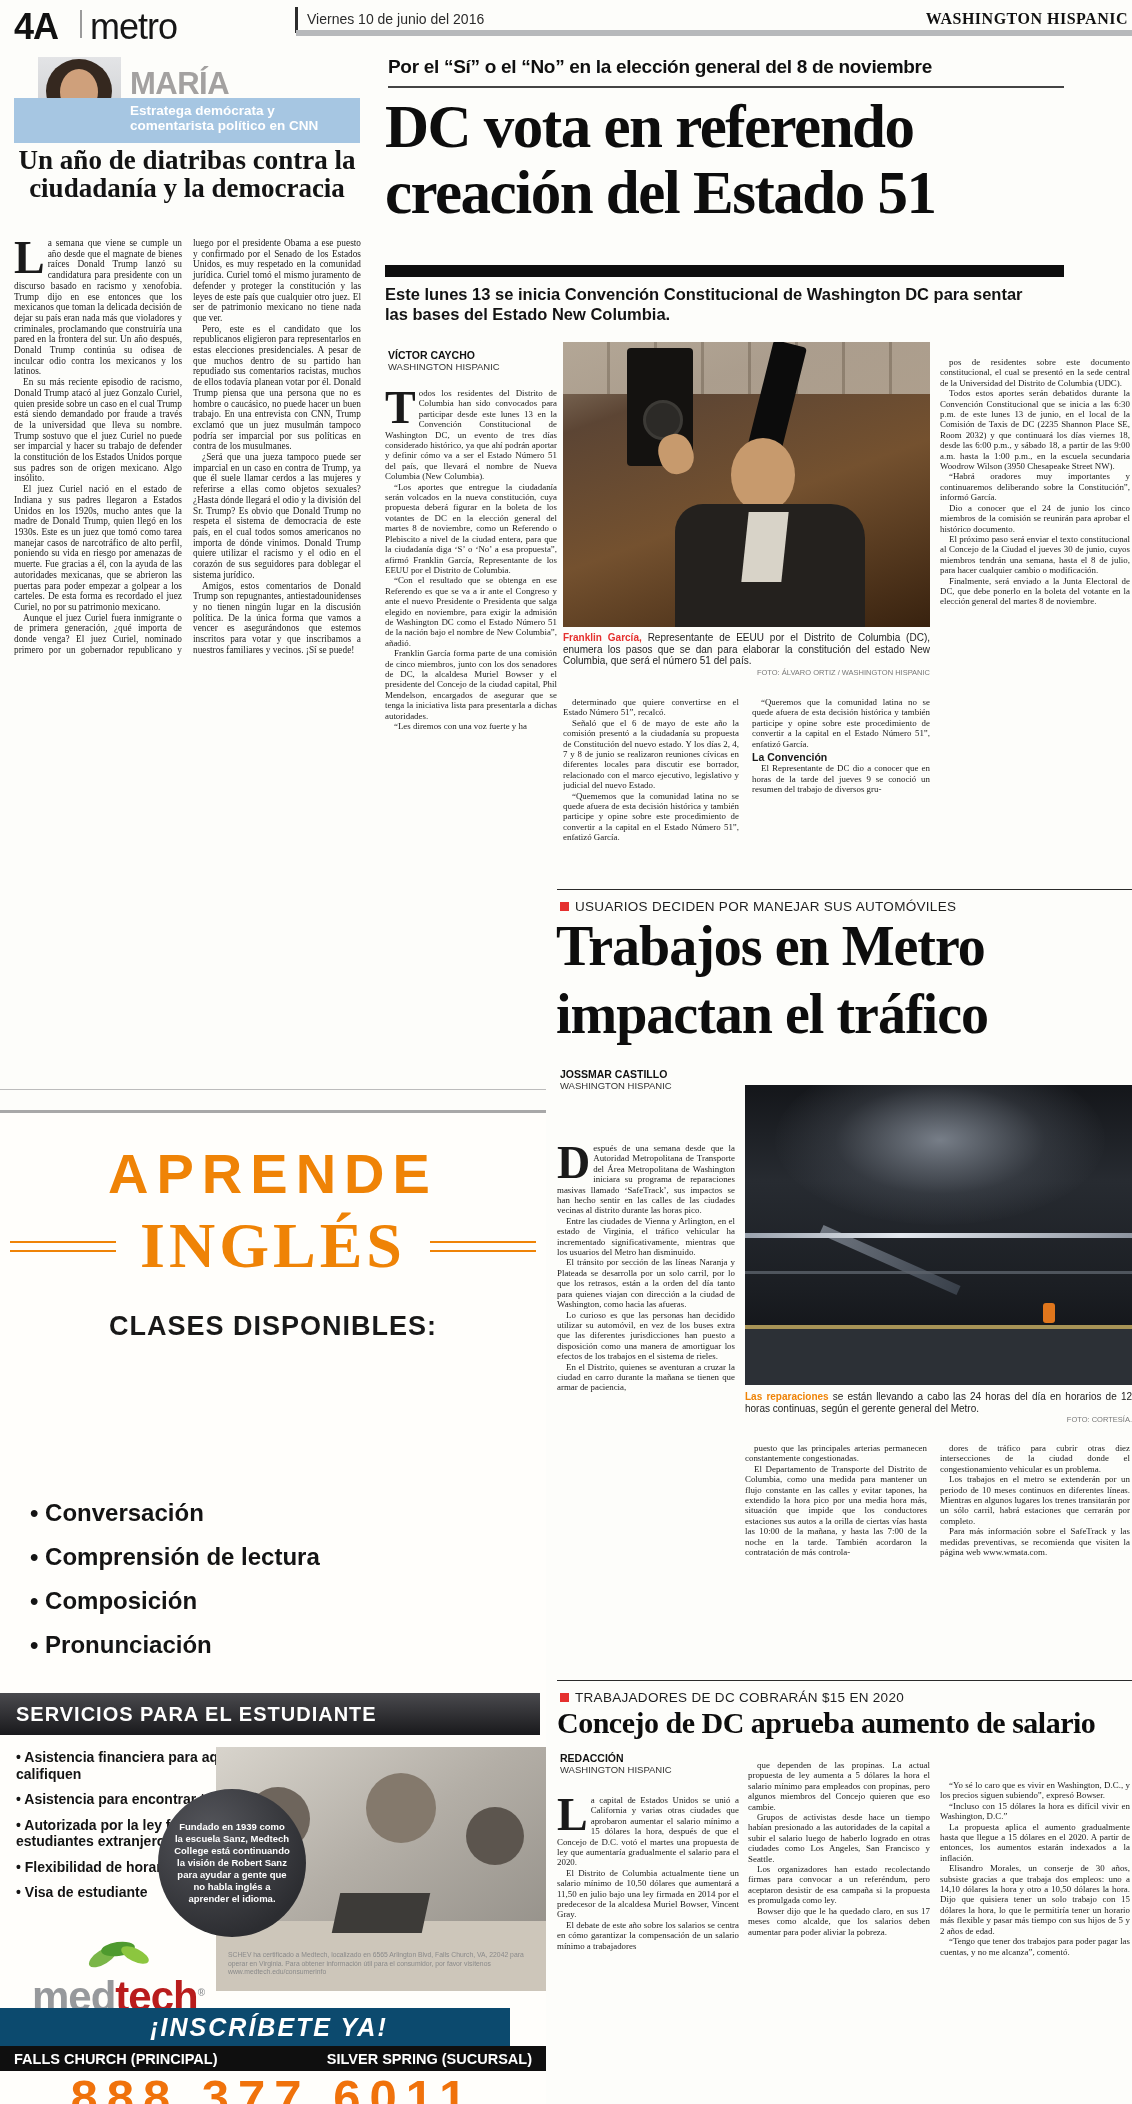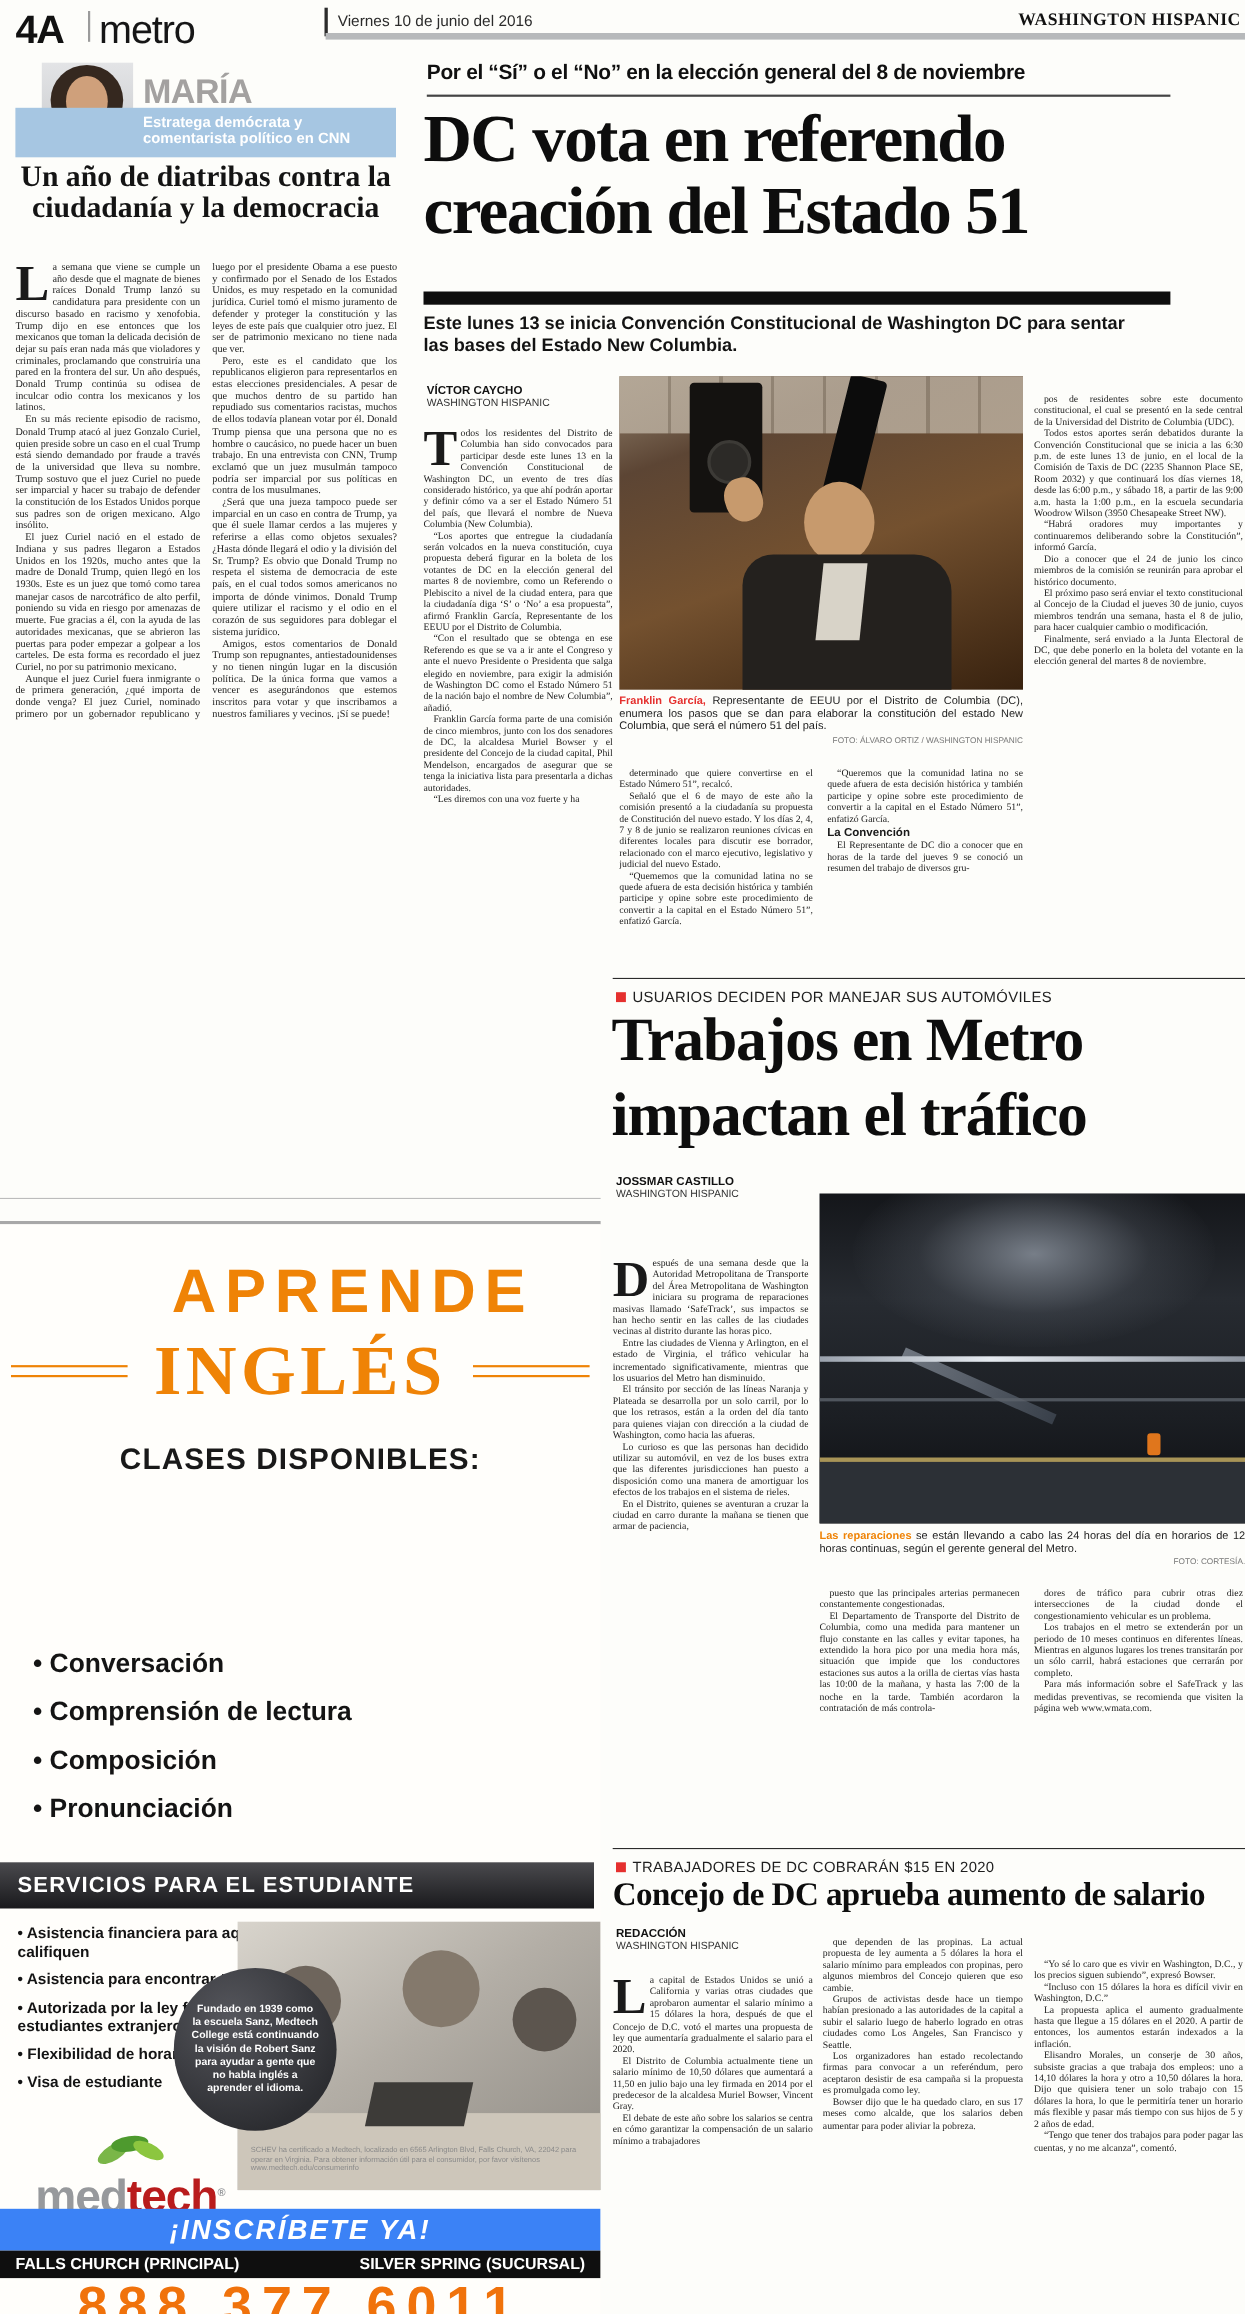--- a/index.html
+++ b/index.html
@@ -89,21 +89,21 @@
   
   .s-kicker{left:560px;top:1690px;text-align:right;}
   .s-hl{left:557px;top:1706px;width:575px;font-size:30px;line-height:34px;font-weight:bold;letter-spacing:-.5px;color:#0d0d0d;}
   .s-byline{left:560px;top:1752px;}
   .s-col1{left:557px;top:1795px;width:182px;height:309px;}
   .s-col2{left:748px;top:1760px;width:182px;height:344px;}
   .s-col3{left:940px;top:1780px;width:190px;height:344px;}
   
   .ad{left:0;top:1113px;width:546px;height:991px;background:#fffefb;overflow:hidden;}
   .ad-aprende{position:absolute;left:0;top:28px;width:100%;text-align:center;
-      font-family:"Liberation Sans",sans-serif;font-size:56px;font-weight:bold;letter-spacing:8px;color:#ef8306;padding-left:48px;}
+      font-family:"Liberation Sans",sans-serif;font-size:56px;font-weight:bold;letter-spacing:8px;color:#ef8306;}
   .ad-ingles-row{position:absolute;left:10px;top:96px;width:526px;display:flex;align-items:center;gap:24px;}
   .ad-ingles-line{flex:1;height:7px;border-top:2px solid #ef8306;border-bottom:2px solid #ef8306;}
   .ad-ingles{font-size:64px;font-weight:bold;letter-spacing:4px;color:#ef8306;font-family:"Liberation Serif",serif;}
   .ad-clases{position:absolute;left:0;top:198px;width:100%;text-align:center;
       font-family:"Liberation Sans",sans-serif;font-size:27px;font-weight:bold;letter-spacing:1px;color:#191919;}
   .ad-box{position:absolute;left:36px;top:248px;width:474px;height:108px;background:#ef8306;
       display:flex;flex-direction:column;align-items:center;justify-content:center;gap:4px;}
   .ad-box div{color:#fff;font-size:27px;letter-spacing:3px;font-weight:bold;font-family:"Liberation Serif",serif;}
   .ad-bullets1{position:absolute;left:30px;top:386px;}
   .ad-bullet{font-family:"Liberation Sans",sans-serif;font-size:24px;font-weight:bold;color:#141414;
@@ -128,23 +128,23 @@
       color:#fff;font-family:"Liberation Sans",sans-serif;font-size:9.5px;line-height:12px;font-weight:bold;
       padding:16px;box-sizing:border-box;}
   .ad-logo{position:absolute;left:18px;top:822px;width:200px;text-align:center;}
   .ad-leaves{height:34px;}
   .ad-wordmark{font-family:"Liberation Sans",sans-serif;font-size:42px;font-weight:bold;letter-spacing:-1px;line-height:40px;}
   .ad-wordmark .med{color:#97999c;}
   .ad-wordmark .tech{color:#b91c1c;}
   .ad-wordmark sup{font-size:10px;color:#97999c;}
   .ad-disclaimer{position:absolute;left:228px;top:838px;width:306px;
       font-family:"Liberation Sans",sans-serif;font-size:6.8px;line-height:8.5px;color:#8a8a8a;}
-  .ad-inscribe{position:absolute;left:0;top:895px;width:546px;height:38px;background:#3b82f6;
+  .ad-inscribe{position:absolute;left:0;top:895px;width:482px;height:38px;background:#0c4a6e;
       display:flex;align-items:center;justify-content:center;color:#fff;
-      font-family:"Liberation Sans",sans-serif;font-size:25px;font-weight:bold;font-style:italic;letter-spacing:2px;}
+      font-family:"Liberation Sans",sans-serif;font-size:25px;font-weight:bold;font-style:italic;letter-spacing:2px;padding-left:28px;}
   .ad-locbar{position:absolute;left:0;top:933px;width:546px;height:25px;background:#0f0f0f;
       display:flex;align-items:center;justify-content:space-between;padding:0 14px;box-sizing:border-box;
       color:#fff;font-family:"Liberation Sans",sans-serif;font-size:14.5px;font-weight:bold;}
   .ad-phone{position:absolute;left:0;top:956px;width:546px;text-align:center;
       font-family:"Liberation Sans",sans-serif;font-size:49px;font-weight:bold;letter-spacing:9px;color:#f0720b;}
 </style>
 </head>
 <body>
 
 <div class="page">

